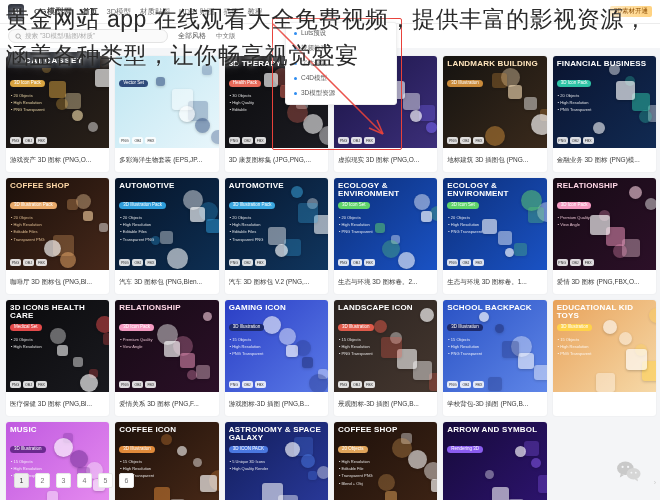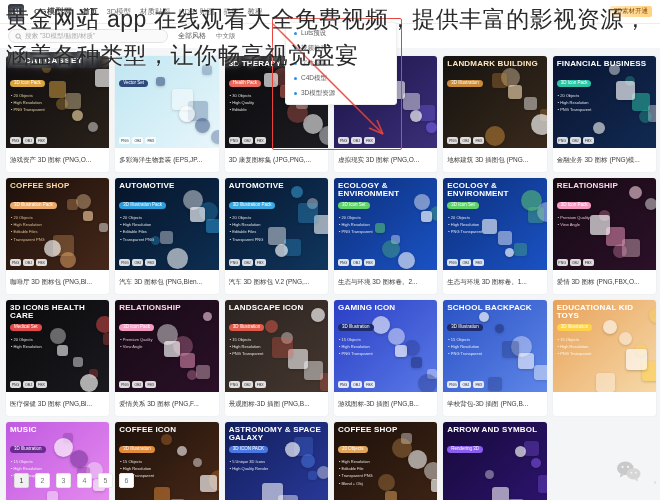--- a/index.html
+++ b/index.html
@@ -509,20 +509,44 @@
           </div>
           <div class="th-chips">
             <div class="th-chip">PNG</div>
             <div class="th-chip">OBJ</div>
             <div class="th-chip">FBX</div>
           </div>
         </div>
         <div class="caption">爱情关系 3D 图标 (PNG,F...</div>
       </div>
       <div class="card">
+        <div class="thumb" style="background: linear-gradient(135deg, rgb(42, 62, 196) 0%, rgb(90, 122, 232) 100%);">
+          <div class="blob" style="width: 16px; height: 16px; left: 70px; top: 40px; background: rgb(29, 42, 107); opacity: 0.3; box-shadow: rgba(0, 0, 0, 0.35) 0px 1px 3px;"></div>
+          <div class="sq" style="width: 10px; height: 10px; left: 93px; top: 69px; background: rgb(255, 255, 255); opacity: 0.37; box-shadow: rgba(0, 0, 0, 0.35) 0px 1px 3px;"></div>
+          <div class="blob" style="width: 17px; height: 17px; left: 54px; top: 28px; background: rgb(255, 255, 255); opacity: 0.44; box-shadow: rgba(0, 0, 0, 0.35) 0px 1px 3px;"></div>
+          <div class="sq" style="width: 11px; height: 11px; left: 77px; top: 57px; background: rgb(29, 42, 107); opacity: 0.51; box-shadow: rgba(0, 0, 0, 0.35) 0px 1px 3px;"></div>
+          <div class="blob" style="width: 18px; height: 18px; left: 38px; top: 16px; background: rgb(255, 255, 255); opacity: 0.58; box-shadow: rgba(0, 0, 0, 0.35) 0px 1px 3px;"></div>
+          <div class="sq" style="width: 12px; height: 12px; left: 61px; top: 45px; background: rgb(255, 255, 255); opacity: 0.65; box-shadow: rgba(0, 0, 0, 0.35) 0px 1px 3px;"></div>
+          <div class="blob" style="width: 19px; height: 19px; left: 84px; top: 74px; background: rgb(29, 42, 107); opacity: 0.32; box-shadow: rgba(0, 0, 0, 0.35) 0px 1px 3px;"></div>
+          <div class="th-title" style="color: rgb(255, 255, 255);">Gaming Icon</div>
+          <div class="th-sub" style="background: rgb(29, 42, 107); color: rgb(255, 255, 255);">3D Illustration</div>
+          <div class="th-bullets" style="color: rgb(255, 255, 255);">
+            <div>15 Objects</div>
+            <div>High Resolution</div>
+            <div>PNG Transparent</div>
+          </div>
+          <div class="th-chips">
+            <div class="th-chip">PNG</div>
+            <div class="th-chip">OBJ</div>
+            <div class="th-chip">FBX</div>
+          </div>
+        </div>
+        <div class="caption">游戏图标-3D 插图 (PNG,B...</div>
+      </div>
+      <div class="card">
         <div class="thumb" style="background: linear-gradient(135deg, rgb(42, 35, 32) 0%, rgb(69, 55, 47) 100%);">
           <div class="sq" style="width: 18px; height: 18px; left: 95px; top: 73px; background: rgb(224, 90, 74); opacity: 0.3; box-shadow: rgba(0, 0, 0, 0.35) 0px 1px 3px;"></div>
           <div class="blob" style="width: 12px; height: 12px; left: 56px; top: 32px; background: rgb(255, 255, 255); opacity: 0.37; box-shadow: rgba(0, 0, 0, 0.35) 0px 1px 3px;"></div>
           <div class="sq" style="width: 19px; height: 19px; left: 79px; top: 61px; background: rgb(255, 255, 255); opacity: 0.44; box-shadow: rgba(0, 0, 0, 0.35) 0px 1px 3px;"></div>
           <div class="blob" style="width: 13px; height: 13px; left: 40px; top: 20px; background: rgb(224, 90, 74); opacity: 0.51; box-shadow: rgba(0, 0, 0, 0.35) 0px 1px 3px;"></div>
           <div class="sq" style="width: 20px; height: 20px; left: 63px; top: 49px; background: rgb(255, 255, 255); opacity: 0.58; box-shadow: rgba(0, 0, 0, 0.35) 0px 1px 3px;"></div>
           <div class="blob" style="width: 14px; height: 14px; left: 86px; top: 8px; background: rgb(255, 255, 255); opacity: 0.65; box-shadow: rgba(0, 0, 0, 0.35) 0px 1px 3px;"></div>
           <div class="sq" style="width: 21px; height: 21px; left: 47px; top: 37px; background: rgb(224, 90, 74); opacity: 0.32; box-shadow: rgba(0, 0, 0, 0.35) 0px 1px 3px;"></div>
           <div class="th-title" style="color: rgb(255, 255, 255);">Landscape Icon</div>
           <div class="th-sub" style="background: rgb(224, 90, 74); color: rgb(255, 255, 255);">3D Illustration</div>
@@ -531,44 +555,20 @@
             <div>High Resolution</div>
             <div>PNG Transparent</div>
           </div>
           <div class="th-chips">
             <div class="th-chip">PNG</div>
             <div class="th-chip">OBJ</div>
             <div class="th-chip">FBX</div>
           </div>
         </div>
         <div class="caption">景观图标-3D 插图 (PNG,B...</div>
-      </div>
-      <div class="card">
-        <div class="thumb" style="background: linear-gradient(135deg, rgb(42, 62, 196) 0%, rgb(90, 122, 232) 100%);">
-          <div class="blob" style="width: 16px; height: 16px; left: 70px; top: 40px; background: rgb(29, 42, 107); opacity: 0.3; box-shadow: rgba(0, 0, 0, 0.35) 0px 1px 3px;"></div>
-          <div class="sq" style="width: 10px; height: 10px; left: 93px; top: 69px; background: rgb(255, 255, 255); opacity: 0.37; box-shadow: rgba(0, 0, 0, 0.35) 0px 1px 3px;"></div>
-          <div class="blob" style="width: 17px; height: 17px; left: 54px; top: 28px; background: rgb(255, 255, 255); opacity: 0.44; box-shadow: rgba(0, 0, 0, 0.35) 0px 1px 3px;"></div>
-          <div class="sq" style="width: 11px; height: 11px; left: 77px; top: 57px; background: rgb(29, 42, 107); opacity: 0.51; box-shadow: rgba(0, 0, 0, 0.35) 0px 1px 3px;"></div>
-          <div class="blob" style="width: 18px; height: 18px; left: 38px; top: 16px; background: rgb(255, 255, 255); opacity: 0.58; box-shadow: rgba(0, 0, 0, 0.35) 0px 1px 3px;"></div>
-          <div class="sq" style="width: 12px; height: 12px; left: 61px; top: 45px; background: rgb(255, 255, 255); opacity: 0.65; box-shadow: rgba(0, 0, 0, 0.35) 0px 1px 3px;"></div>
-          <div class="blob" style="width: 19px; height: 19px; left: 84px; top: 74px; background: rgb(29, 42, 107); opacity: 0.32; box-shadow: rgba(0, 0, 0, 0.35) 0px 1px 3px;"></div>
-          <div class="th-title" style="color: rgb(255, 255, 255);">Gaming Icon</div>
-          <div class="th-sub" style="background: rgb(29, 42, 107); color: rgb(255, 255, 255);">3D Illustration</div>
-          <div class="th-bullets" style="color: rgb(255, 255, 255);">
-            <div>15 Objects</div>
-            <div>High Resolution</div>
-            <div>PNG Transparent</div>
-          </div>
-          <div class="th-chips">
-            <div class="th-chip">PNG</div>
-            <div class="th-chip">OBJ</div>
-            <div class="th-chip">FBX</div>
-          </div>
-        </div>
-        <div class="caption">游戏图标-3D 插图 (PNG,B...</div>
       </div>
       <div class="card">
         <div class="thumb" style="background: linear-gradient(135deg, rgb(42, 82, 196) 0%, rgb(95, 134, 232) 100%);">
           <div class="sq" style="width: 14px; height: 14px; left: 45px; top: 77px; background: rgb(29, 42, 107); opacity: 0.3; box-shadow: rgba(0, 0, 0, 0.35) 0px 1px 3px;"></div>
           <div class="blob" style="width: 21px; height: 21px; left: 68px; top: 36px; background: rgb(255, 255, 255); opacity: 0.37; box-shadow: rgba(0, 0, 0, 0.35) 0px 1px 3px;"></div>
           <div class="sq" style="width: 15px; height: 15px; left: 91px; top: 65px; background: rgb(255, 255, 255); opacity: 0.44; box-shadow: rgba(0, 0, 0, 0.35) 0px 1px 3px;"></div>
           <div class="blob" style="width: 9px; height: 9px; left: 52px; top: 24px; background: rgb(29, 42, 107); opacity: 0.51; box-shadow: rgba(0, 0, 0, 0.35) 0px 1px 3px;"></div>
           <div class="sq" style="width: 16px; height: 16px; left: 75px; top: 53px; background: rgb(255, 255, 255); opacity: 0.58; box-shadow: rgba(0, 0, 0, 0.35) 0px 1px 3px;"></div>
           <div class="blob" style="width: 10px; height: 10px; left: 36px; top: 12px; background: rgb(255, 255, 255); opacity: 0.65; box-shadow: rgba(0, 0, 0, 0.35) 0px 1px 3px;"></div>
           <div class="sq" style="width: 17px; height: 17px; left: 59px; top: 41px; background: rgb(29, 42, 107); opacity: 0.32; box-shadow: rgba(0, 0, 0, 0.35) 0px 1px 3px;"></div>

